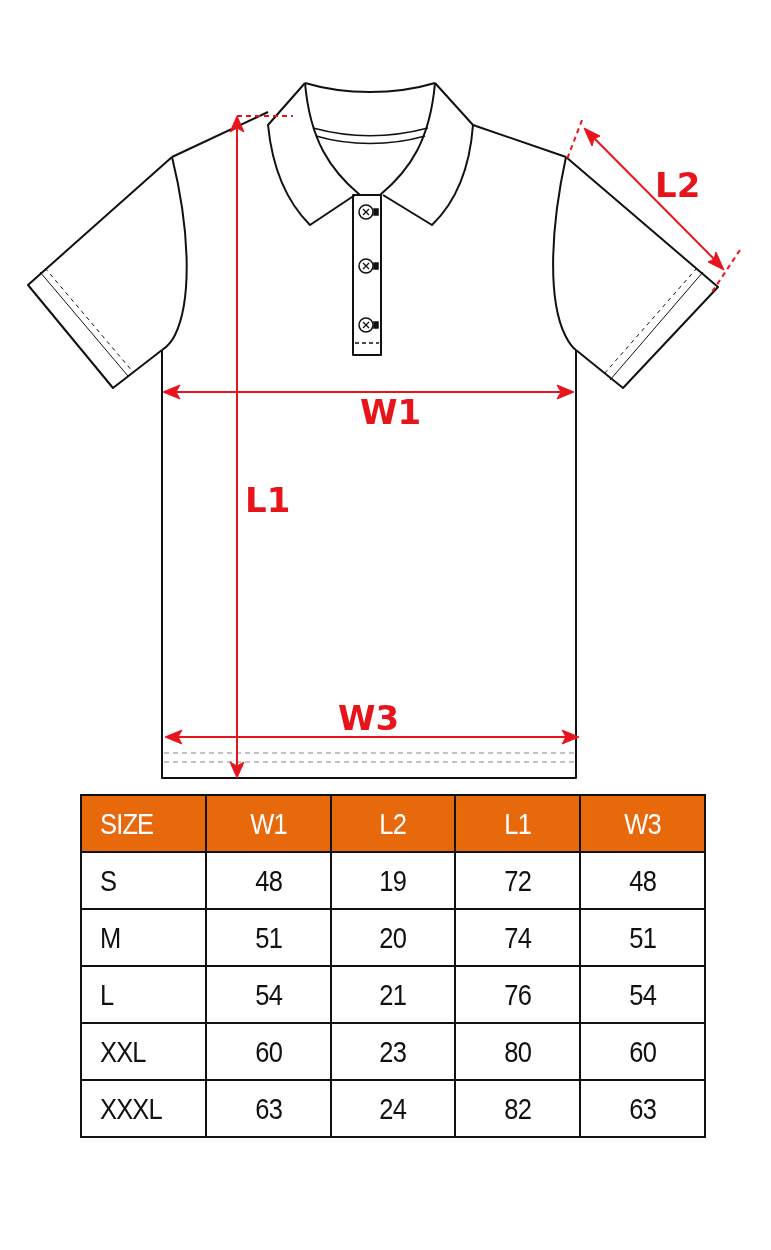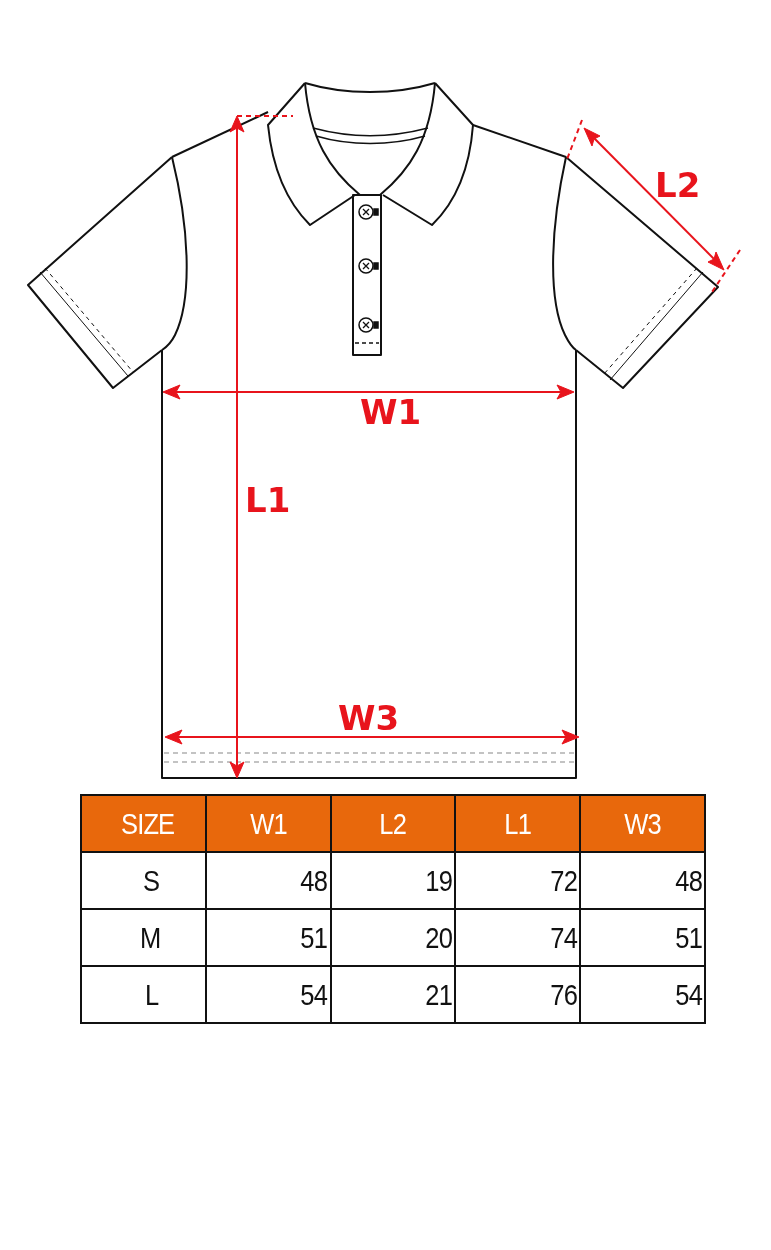--- a/index.html
+++ b/index.html
@@ -10,22 +10,22 @@
     #size-table {
       position: absolute; left: 80px; top: 794px; width: 626px;
       border-collapse: collapse; table-layout: fixed;
     }
     #size-table th, #size-table td {
       border: 2px solid #111; height: 55px; padding: 0;
       font-family: "Liberation Sans Narrow", "Liberation Sans", sans-serif;
       font-size: 30px; font-weight: normal; letter-spacing: -1px;
     }
     #size-table th { background: #e8680c; color: #ffffff; text-align: center; }
-    #size-table th.first, #size-table td.first { text-align: center; padding-left: 18px; }
-    #size-table td { color: #111; text-align: right; background: #fff; }
+    #size-table th.first, #size-table td.first { text-align: left; padding-left: 18px; }
+    #size-table td { color: #111; text-align: center; background: #fff; }
     .narrow { display: inline-block; transform: scaleX(0.85); transform-origin: center; }
     .first .narrow { transform-origin: left center; }
   </style>
 </head>
 <body>
 
 <svg id="diagram" viewBox="0 0 771 790" xmlns="http://www.w3.org/2000/svg">
   <g fill="none" stroke="#111" stroke-width="2" stroke-linejoin="round">
 
     <path d="M162,350 L162,778 L576,778 L576,350"></path>
@@ -122,14 +122,28 @@
       <td><span class="narrow">74</span></td>
       <td><span class="narrow">51</span></td>
     </tr>
     <tr>
       <td class="first"><span class="narrow">L</span></td>
       <td><span class="narrow">54</span></td>
       <td><span class="narrow">21</span></td>
       <td><span class="narrow">76</span></td>
       <td><span class="narrow">54</span></td>
     </tr>
+    <tr>
+      <td class="first"><span class="narrow">XXL</span></td>
+      <td><span class="narrow">60</span></td>
+      <td><span class="narrow">23</span></td>
+      <td><span class="narrow">80</span></td>
+      <td><span class="narrow">60</span></td>
+    </tr>
+    <tr>
+      <td class="first"><span class="narrow">XXXL</span></td>
+      <td><span class="narrow">63</span></td>
+      <td><span class="narrow">24</span></td>
+      <td><span class="narrow">82</span></td>
+      <td><span class="narrow">63</span></td>
+    </tr>
   </tbody>
 </table>
 
 </body></html>

